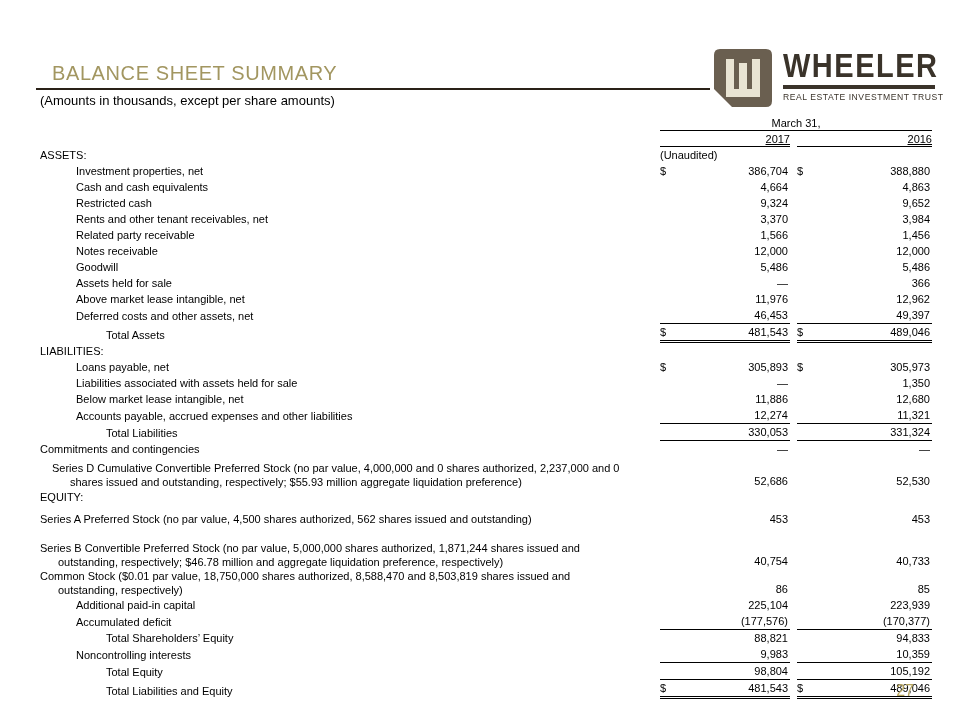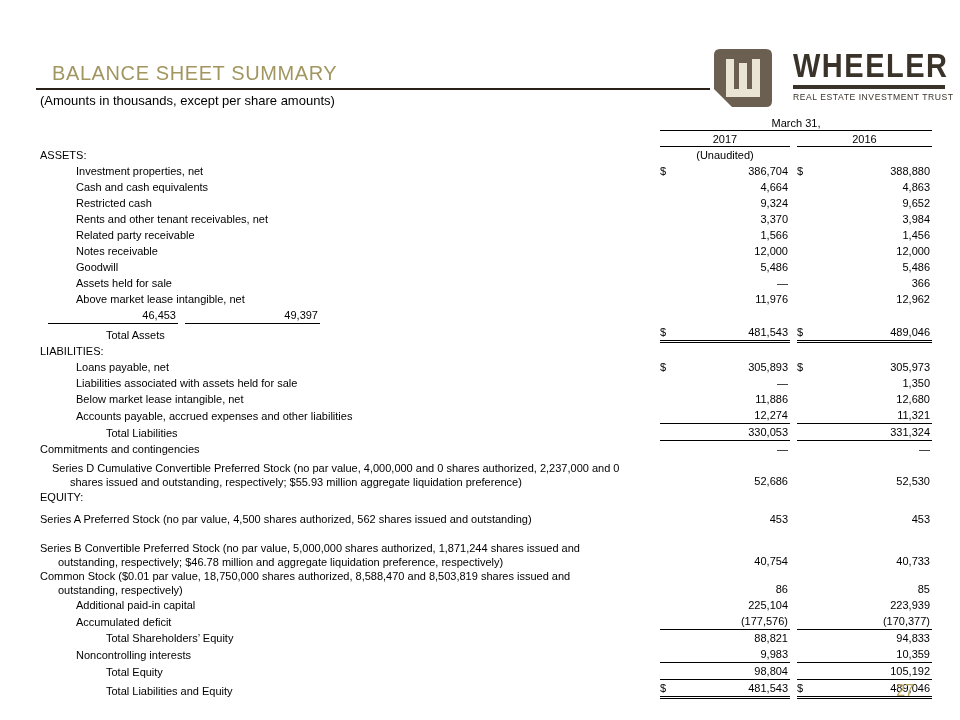--- a/index.html
+++ b/index.html
@@ -8,51 +8,51 @@
 
   
   .title{position:absolute;left:52px;top:62px;font-size:20px;letter-spacing:.6px;
          color:#a29660;font-weight:400;white-space:nowrap;}
   .title-rule{position:absolute;left:36px;top:88px;width:674px;height:2px;background:#2a2118;}
   .subtitle{position:absolute;left:40px;top:93px;font-size:13px;color:#000;}
 
   
   .logo{position:absolute;left:712px;top:47px;display:flex;align-items:flex-start;}
   .logo svg{display:block;}
-  .logo-text{margin-left:19px;padding-top:2px;}
+  .logo-text{margin-left:9px;padding-top:2px;}
   .brand{font-size:29px;font-weight:bold;letter-spacing:1.5px;line-height:30px;color:#3a332a;
          transform:scaleY(1.12);transform-origin:top left;white-space:nowrap;}
   .brand-rule{height:4px;background:#3a332a;margin:6px 0 3px 0;width:152px;}
   .tagline{font-size:8.6px;letter-spacing:.55px;color:#3a332a;white-space:nowrap;}
 
   
   .table{position:absolute;left:40px;top:116px;width:892px;font-size:11px;}
   .hdr-row{display:flex;}
   .hdr-spacer{width:620px;}
   .h-date{width:272px;text-align:center;border-bottom:1.5px solid #000;line-height:14px;}
   .h-years{display:flex;margin-top:1px;}
-  .h-year{text-align:center;border-bottom:1.5px solid #000;line-height:14px;}
+  .h-year{text-align:right;border-bottom:1.5px solid #000;line-height:14px;text-decoration:underline;}
   .h-y1{width:130px;}
   .h-gap{width:7px;}
   .h-y2{width:135px;}
 
   .row{display:flex;align-items:flex-end;gap:20px;}
   .lbl{width:612px;line-height:16px;}
   .lbl.wrap{line-height:14px;padding-left:18px;text-indent:-18px;}
   .ind1{padding-left:36px;}
   .ind2{padding-left:66px;}
   .cols{display:flex;width:272px;margin-left:8px;}
   .col{display:flex;line-height:16px;box-sizing:border-box;}
   .c1{width:130px;margin-right:7px;}
   .c2{width:135px;}
   .num{flex:1;text-align:right;padding-right:2px;}
   .cur{text-align:left;}
   .col.ul{border-bottom:1.5px solid #000;}
   .col.dul{border-bottom:3px double #000;}
-  .col.center{justify-content:center;}
+  .col.center{}
   .col.center .num{flex:none;text-align:center;padding-right:0;}
 
   .page-num{position:absolute;right:46px;top:682px;font-size:16px;color:#b5a45e;}
 </style>
 </head>
 <body>
 
 <div id="slide">
 
   <div class="title">BALANCE SHEET SUMMARY</div>
@@ -193,20 +193,21 @@
           <div class="cols">
             <div class="col c1">
               <span class="num">11,976</span>
             </div>
             <div class="col c2">
               <span class="num">12,962</span>
             </div>
           </div>
         </div>
         <div class="row">
+          <div class="lbl ind1">Deferred costs and other assets, net</div>
           <div class="cols">
             <div class="col c1 ul">
               <span class="num">46,453</span>
             </div>
             <div class="col c2 ul">
               <span class="num">49,397</span>
             </div>
           </div>
         </div>
         <div class="row">

